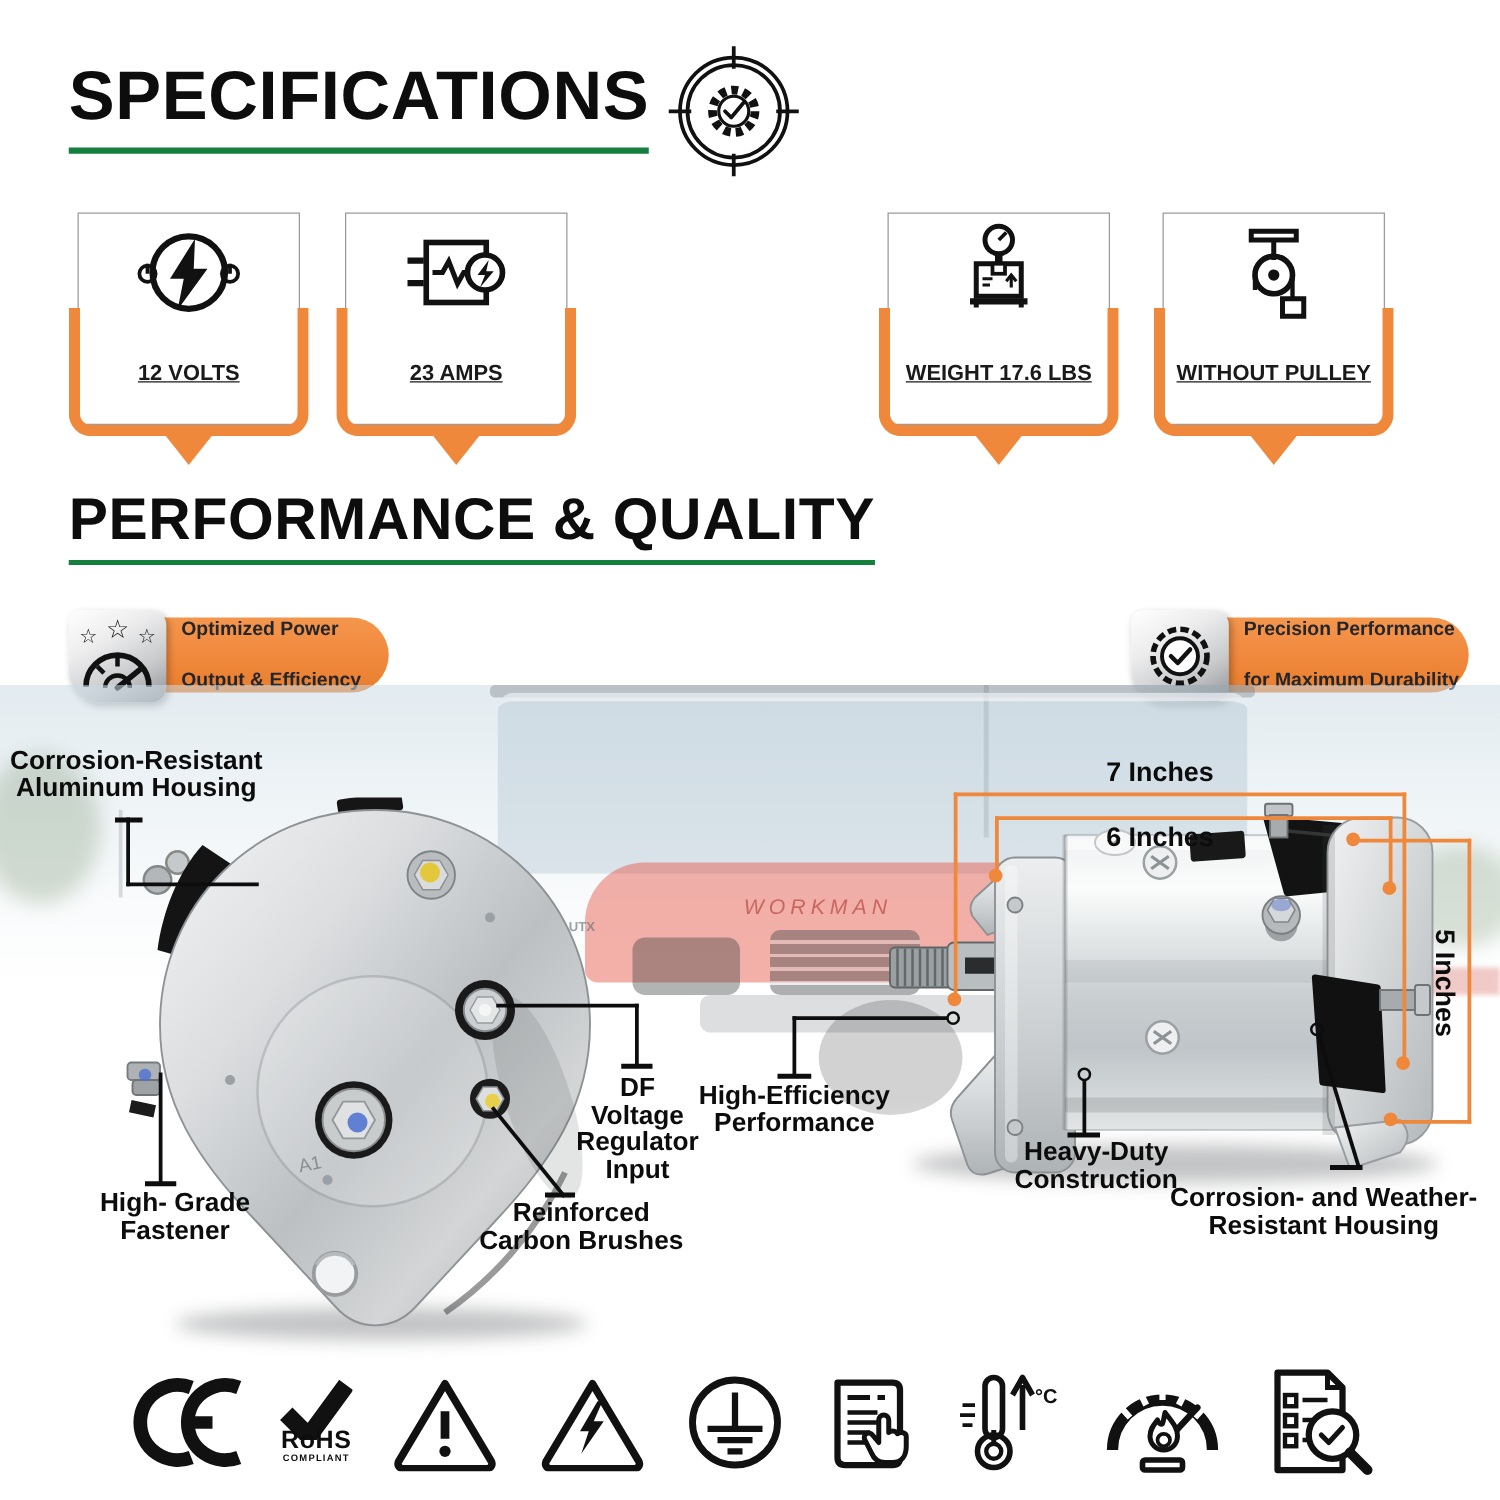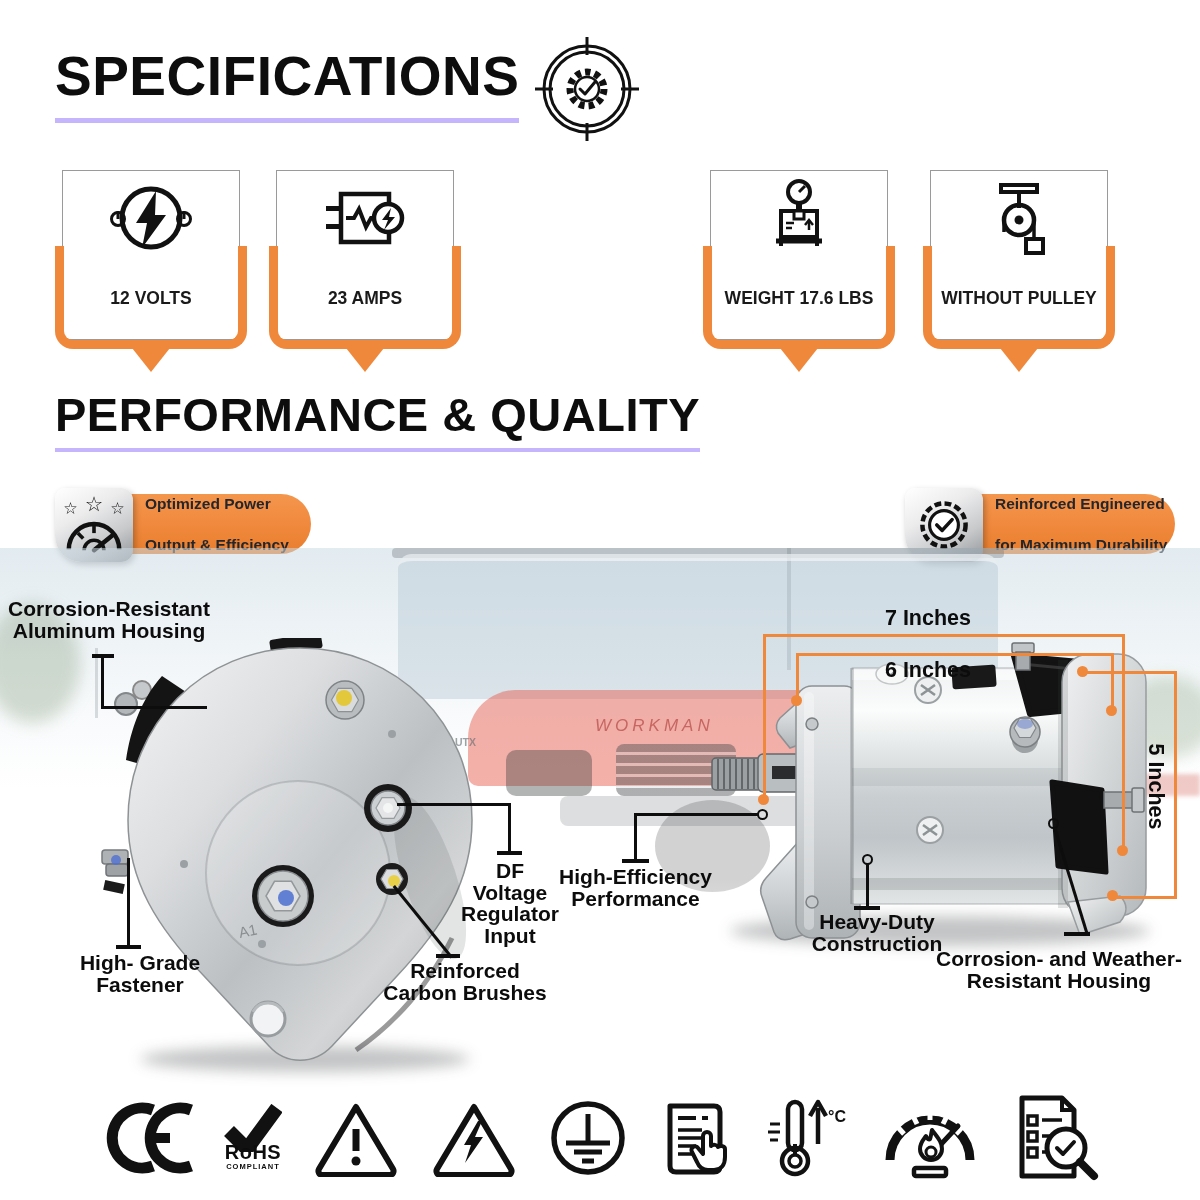--- a/index.html
+++ b/index.html
@@ -2,33 +2,33 @@
 <html style="--accent: #F0883C;"><head>
 <meta charset="utf-8">
 <style>
   :root{ --accent:#F0883C; --ink:#111111; }
   html,body{margin:0;padding:0;background:#ffffff;}
   #page{position:relative;width:1200px;height:1200px;overflow:hidden;background:#fff;
         font-family:"Liberation Sans","DejaVu Sans",sans-serif;color:#111;}
   .abs{position:absolute;}
   
   .h-title{position:absolute;margin:0;font-weight:bold;color:#0d0d0d;line-height:1.05;
-           border-bottom:5px solid #c4b5fd;padding-bottom:12px;letter-spacing:.5px;}
+           border-bottom:5px solid #15803d;padding-bottom:12px;letter-spacing:.5px;}
   #title1{left:55px;top:48px;font-size:55px;}
   #title2{left:55px;top:390px;font-size:47px;border-bottom-width:4px;padding-bottom:9px;}
   
   .card{position:absolute;top:170px;width:178px;height:170px;}
   .card-frame{position:absolute;inset:0;border:1.5px solid #9a9a9a;background:#fff;}
   .card-u{position:absolute;left:-7px;right:-7px;top:76px;bottom:-9px;border:9px solid var(--accent);
           border-top:none;border-radius:0 0 18px 18px;}
   .card-arrow{position:absolute;left:50%;bottom:-32px;transform:translateX(-50%);width:0;height:0;
           border-left:19px solid transparent;border-right:19px solid transparent;border-top:24px solid var(--accent);}
   .card-icon{position:absolute;top:8px;left:0;right:0;display:flex;justify-content:center;}
   .card-label{position:absolute;left:10px;right:10px;top:94px;height:68px;display:flex;align-items:center;justify-content:center;
-          text-align:center;font-size:17.5px;font-weight:bold;line-height:1.6;color:#1a1a1a;}
+          text-align:center;font-size:17.5px;font-weight:bold;line-height:1.6;color:#1a1a1a;text-decoration:underline;}
   
   .badge{position:absolute;top:488px;height:74px;}
   .badge-pill{position:absolute;left:40px;top:6px;right:0;height:60px;border-radius:30px;
           background:linear-gradient(180deg,#f4964d,var(--accent) 55%,#e87e2d);
           display:flex;flex-direction:column;justify-content:space-between;box-sizing:border-box;padding-left:50px;
           font-size:15.5px;font-weight:bold;line-height:19.5px;color:#24262c;}
   .badge-tile{position:absolute;left:0;top:0;width:78px;height:74px;border-radius:10px 12px 12px 26px;
           background:linear-gradient(150deg,#ffffff,#ececed 35%,#c7c9cb 68%,#909396);
           box-shadow:2px 3px 6px rgba(0,0,0,.28);display:flex;align-items:center;justify-content:center;}
   
@@ -166,21 +166,21 @@
         <line x1="40" y1="63" x2="61" y2="46" stroke="#111" stroke-width="5" stroke-linecap="round"></line>
         <path d="M29,63 A11,11 0 0 1 51,63" fill="none" stroke="#111" stroke-width="4"></path>
       </svg>
     </div>
   </div>
 
 
 
   <div class="badge" style="left:905px;width:270px;">
     <div class="badge-pill">
-      <span>Reinforced Engineered</span>
+      <span>Precision Performance</span>
       <span>for Maximum Durability</span>
     </div>
     <div class="badge-tile">
       <svg width="72" height="66" viewBox="0 0 80 70">
         <circle cx="40" cy="35" r="24" fill="none" stroke="#111" stroke-width="5" stroke-dasharray="7.5 3.8"></circle>
         <circle cx="40" cy="35" r="16" fill="#fff" stroke="#111" stroke-width="3.5"></circle>
         <path d="M32,35 l6,6 11,-12" fill="none" stroke="#111" stroke-width="4" stroke-linecap="round" stroke-linejoin="round"></path>
       </svg>
     </div>
   </div>

